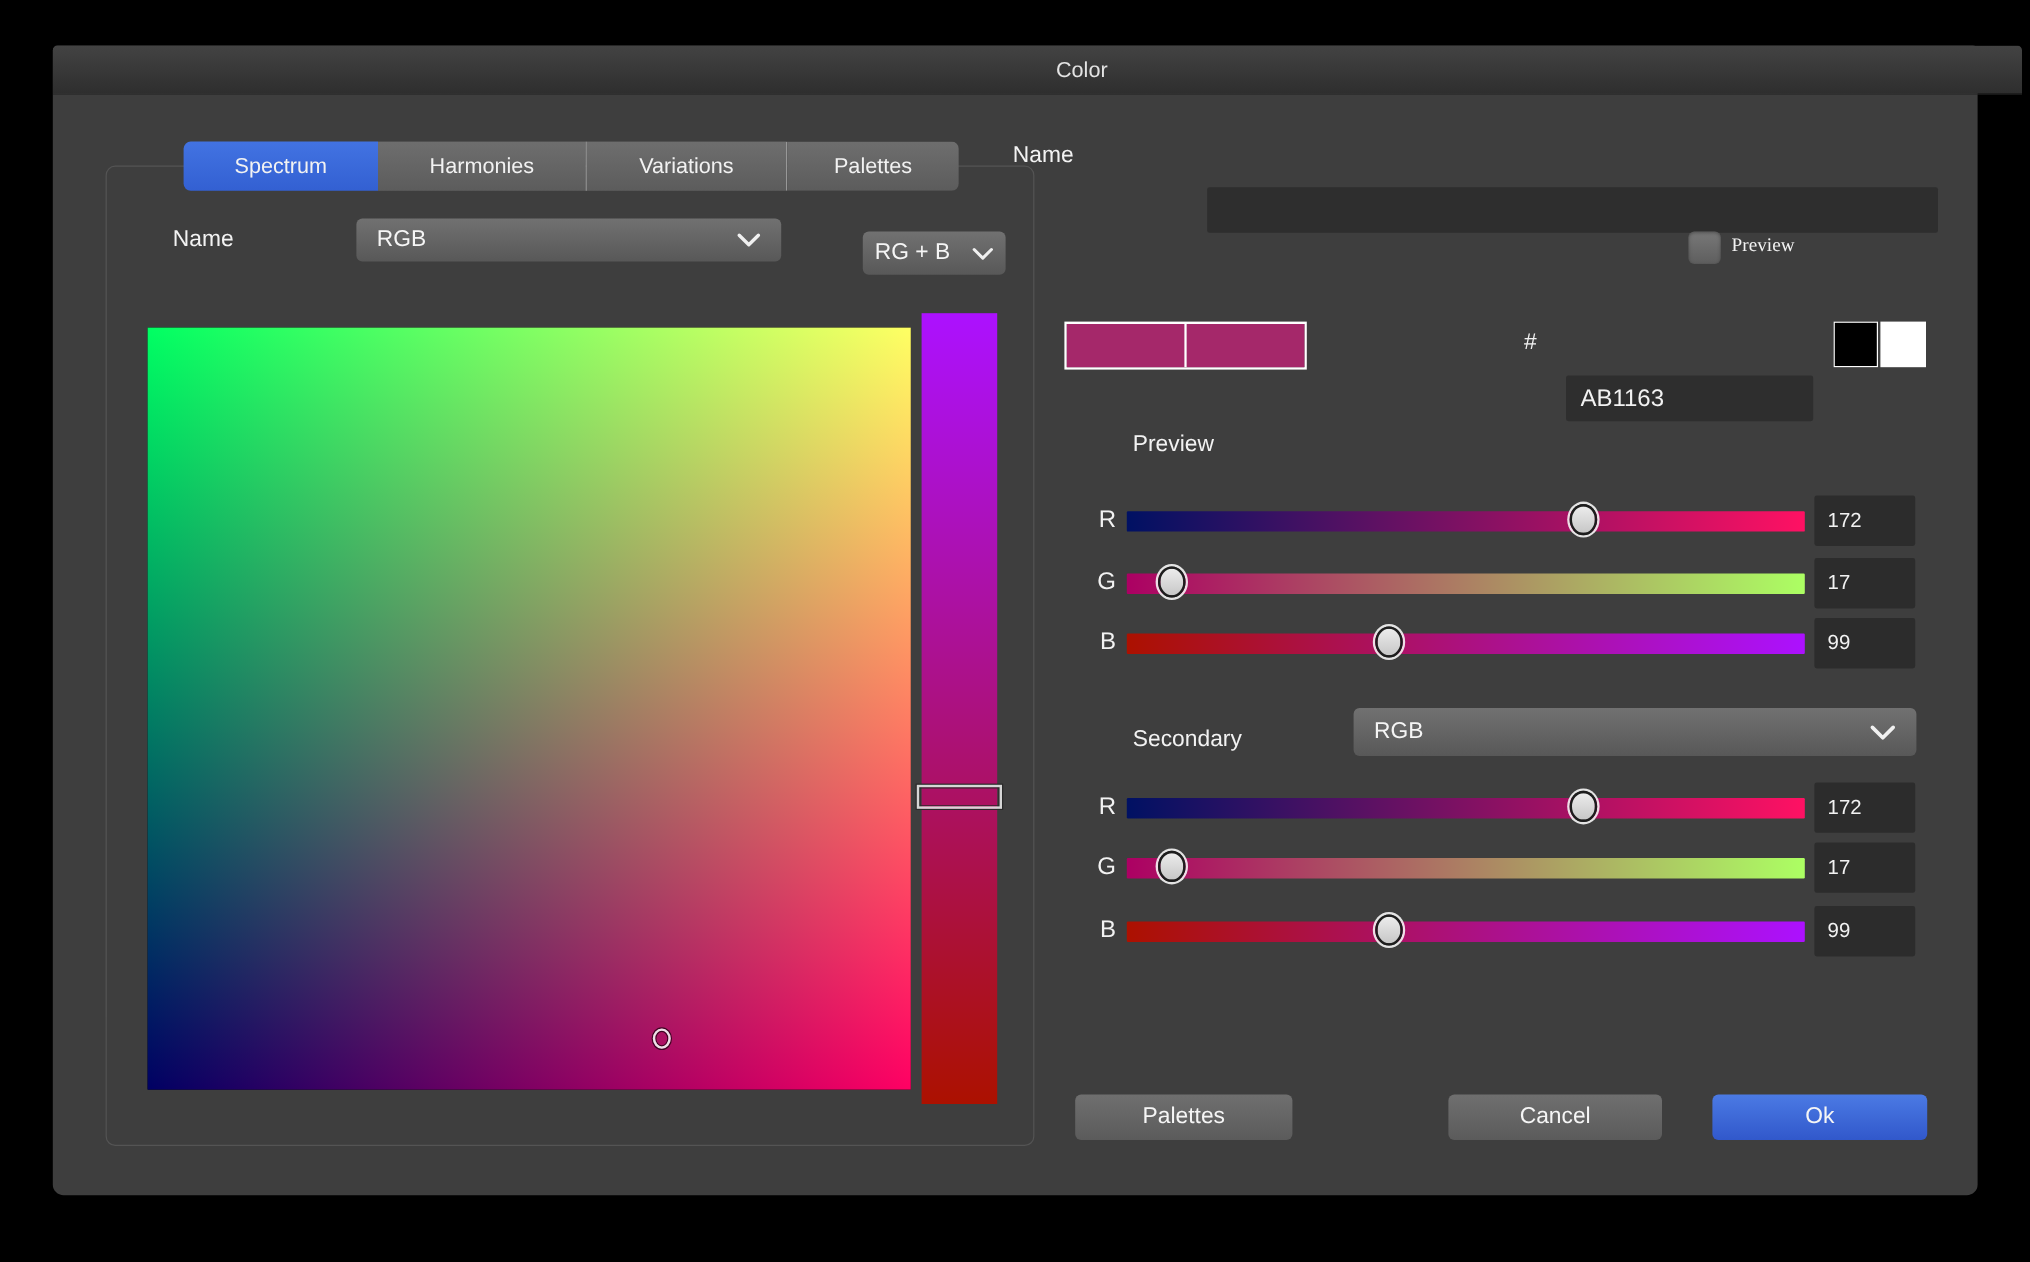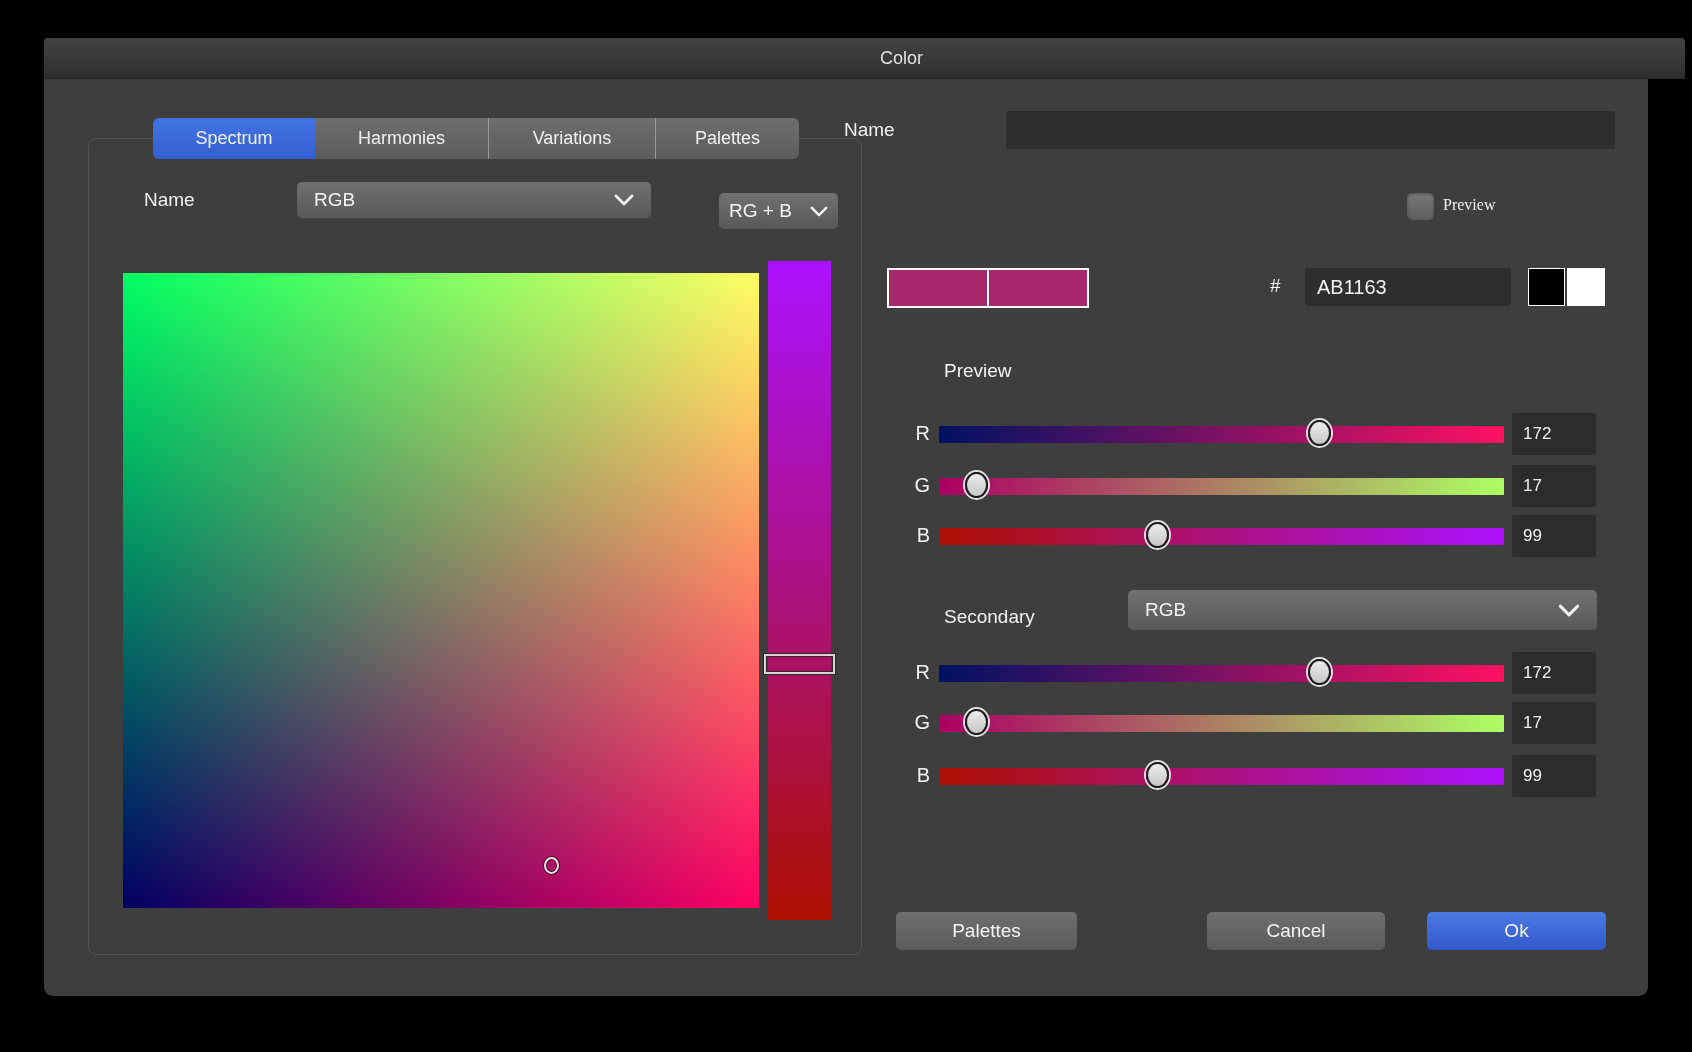--- a/index.html
+++ b/index.html
@@ -50,21 +50,21 @@
     background:linear-gradient(#6f6f6f,#5b5b5b); border-radius:5px;
     font-size:19px; color:#f5f5f5;
   }
   .btn.primary { background:linear-gradient(#4b7ae4,#3158cb); }
   
   .lbl { position:absolute; font-size:19px; color:#f2f2f2; }
   .r   { }
   .tinput {
     position:absolute; box-sizing:border-box; background:#2e2e2e; border:none;
     border-radius:2px; color:#f2f2f2; font-size:19px; padding:0 12px;
-    font-family:"Liberation Sans", sans-serif; outline:none;
+    font-family:"Liberation Sans", sans-serif; outline:none;margin-top:45px;
   }
   
   .spectrum { position:absolute; left:79px; top:235px; width:636px; height:635px; isolation:isolate; }
   .spectrum .green-overlay {
     position:absolute; inset:0; mix-blend-mode:screen;
     background:linear-gradient(to bottom, rgb(0,255,0), rgb(0,0,0));
   }
   .spec-cursor {
     position:absolute; width:15px; height:17px; border-radius:50%;
     border:2px solid rgba(238,238,238,0.95); box-sizing:border-box;

